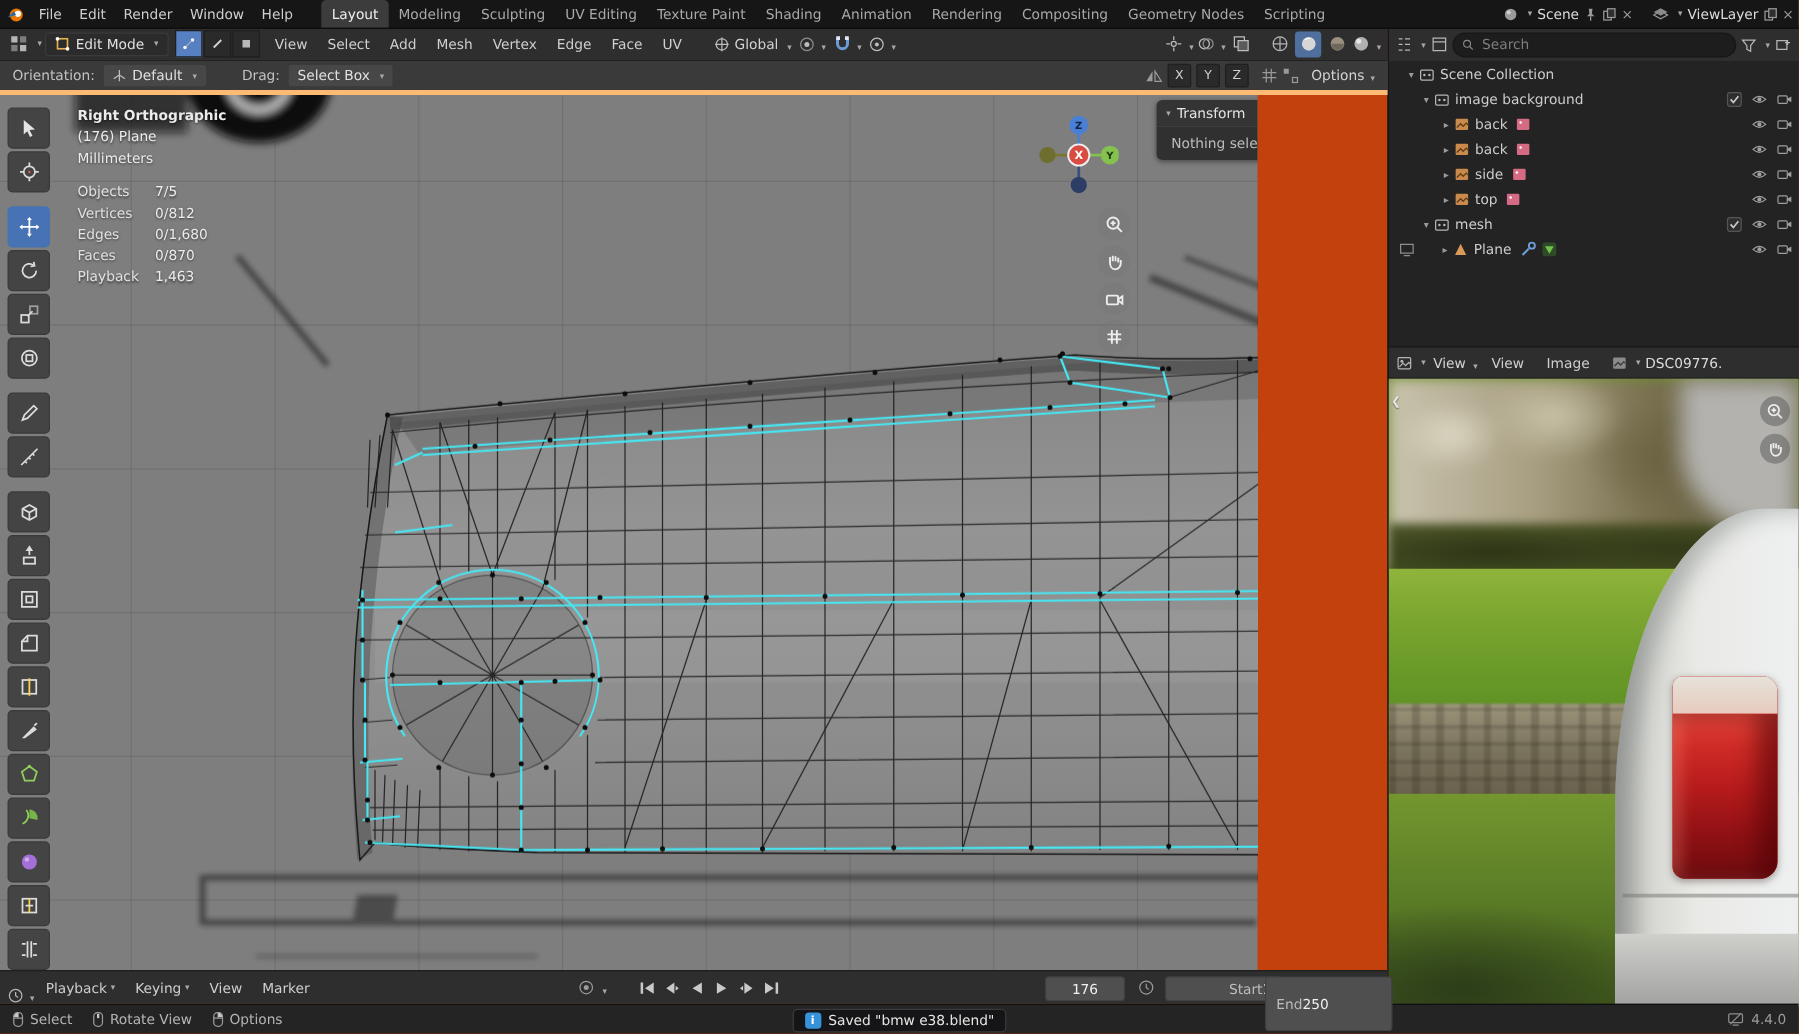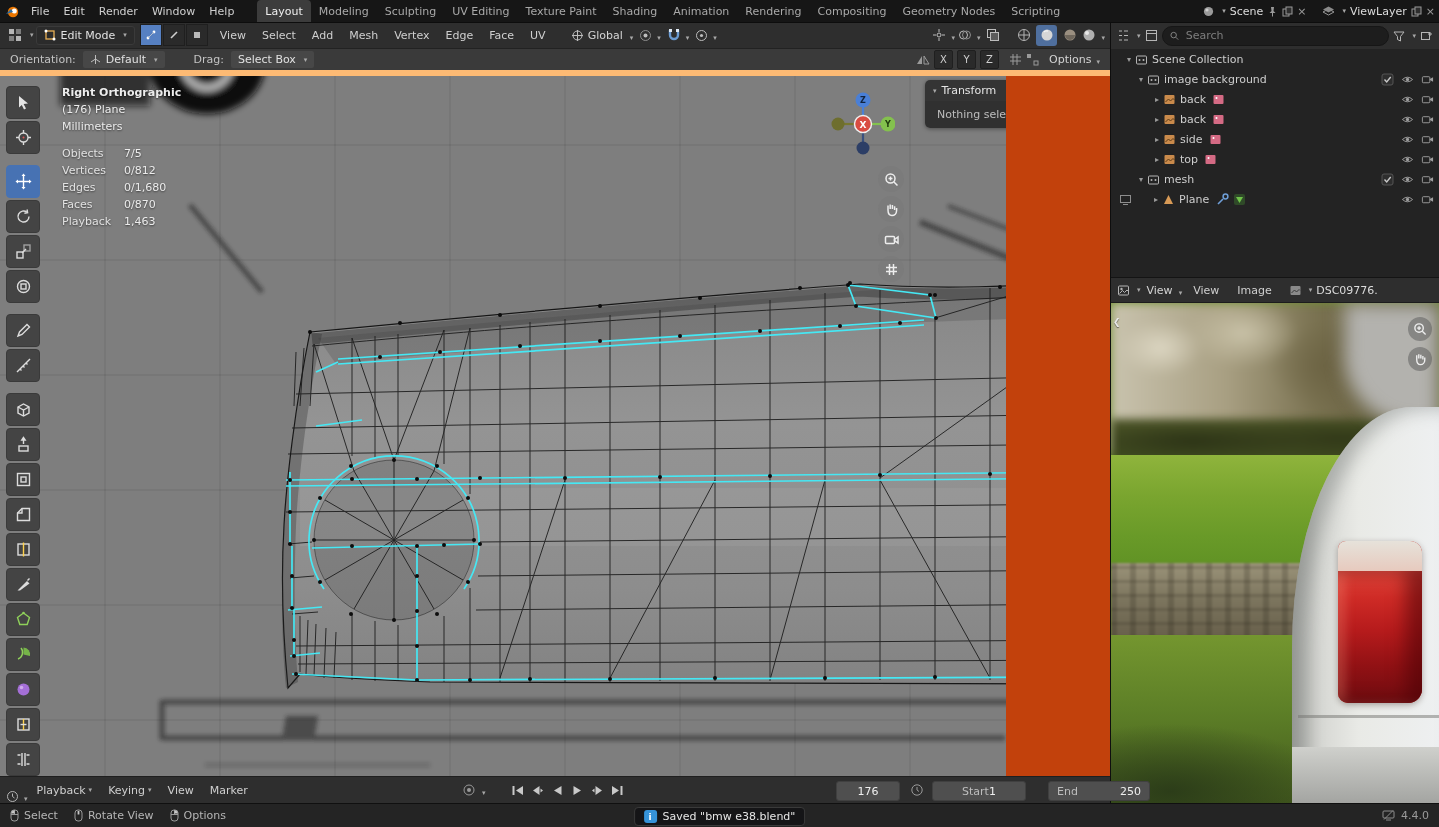--- a/index.html
+++ b/index.html
@@ -9,21 +9,21 @@
   .chev{font-size:7px;color:#a8a8a8;margin-left:3px}
   .fld{background:#474747;border:1px solid #3a3a3a;border-radius:3px;padding:2px 7px;display:flex;align-items:center;gap:5px;color:#e0e0e0}
   .ic{display:flex;align-items:center;justify-content:center}
   svg{display:block}
   
   .topbar{position:absolute;left:0;top:0;width:1439px;height:22px;background:#161616;display:flex;align-items:center;border-bottom:1px solid #0d0d0d;z-index:30}
   .wtab{padding:0 8px;height:22px;display:flex;align-items:center;color:#a9a9a9}
   .wtab.active{background:#3c3c3c;color:#eee;border-radius:4px 4px 0 0}
   
   .vph{position:absolute;left:0;top:22px;width:1110px;height:27px;background:#2e2e2e;border-bottom:1px solid #222;display:flex;align-items:center;padding:0 5px;gap:2px;z-index:20;box-sizing:border-box}
-  .tset{position:absolute;left:0;top:49px;width:1110px;height:27px;background:#3a3a3a;border-bottom:6px solid #fdba74;display:flex;align-items:center;padding:0 10px;gap:6px;z-index:20;box-sizing:border-box}
+  .tset{position:absolute;left:0;top:49px;width:1110px;height:27px;background:#3a3a3a;border-bottom:4px solid #fdba74;display:flex;align-items:center;padding:0 10px;gap:6px;z-index:20;box-sizing:border-box}
   .lbl{color:#c3c3c3}
   .modebtn{width:20px;height:20px;background:#2a2a2a;border:1px solid #1f1f1f;display:flex;align-items:center;justify-content:center}
   .modebtn.active{background:#5680c2}
   
   .viewport{position:absolute;left:0;top:76px;width:1006px;height:700px;background:#7e7e7e;overflow:hidden}
   .vp-info{position:absolute;left:62px;top:8px;color:#ececec;text-shadow:0 1px 2px rgba(0,0,0,.55);line-height:17px}
   .statrow{display:flex}
   .statrow .sl{width:62px;color:#e2e2e2}
   
   .toolbar{position:absolute;left:6px;top:10px;display:flex;flex-direction:column;gap:2px;z-index:5}
@@ -974,25 +974,25 @@
       </div>
     <div class="numfld" style="left:836px;width:62px">
         <span>176</span>
       </div>
     <span class="ic" style="position:absolute;left:910px;top:6px">
       <svg width="14" height="14" viewBox="0 0 14 14">
           <circle cx="7" cy="7" r="5.2" fill="none" stroke="#9a9a9a"></circle>
           <path d="M7 4v3l2 1.5" stroke="#9a9a9a" fill="none"></path>
         </svg>
     </span>
-    <div class="numfld" style="left:932px;width:76px;justify-content:center;padding:0 8px">
+    <div class="numfld" style="left:932px;width:76px;justify-content:flex-end;padding:0 8px">
       <span style="color:#bdbdbd">Start</span>
         <span>1</span>
     </div>
-    <div class="numfld" style="left:1048px;width:84px;justify-content:space-between;padding:0 8px">
+    <div class="numfld" style="left:1012px;width:84px;justify-content:flex-start;padding:12px 8px">
       <span style="color:#bdbdbd">End</span>
         <span>250</span>
     </div>
   </div>
 
   <div class="statusbar">
     <span class="hint">
       <svg width="9" height="13" viewBox="0 0 9 13">
           <rect x="1" y="1" width="7" height="11" rx="3" fill="none" stroke="#9a9a9a"></rect>
           <path d="M1 5.5h7M4.5 1v4.5" stroke="#9a9a9a"></path>

